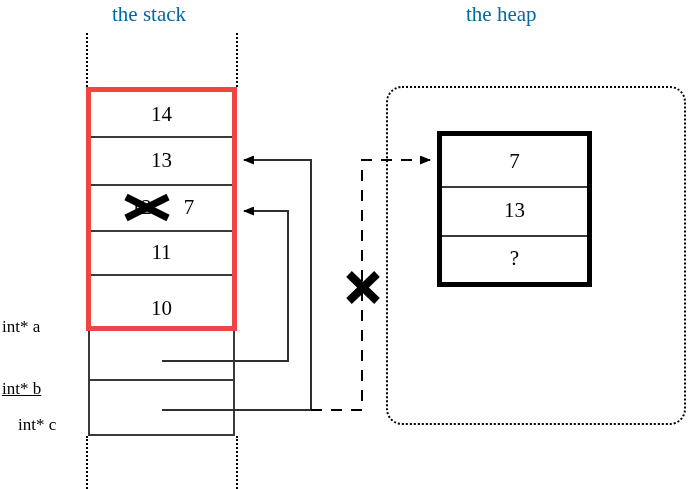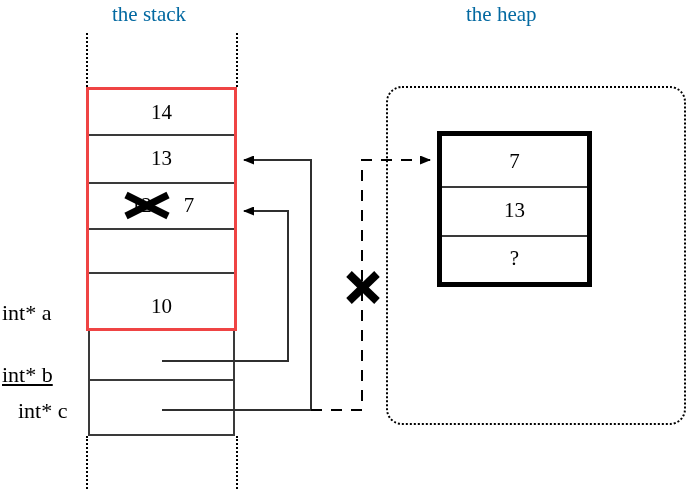--- a/index.html
+++ b/index.html
@@ -45,21 +45,21 @@
   #stack-dotted-right-b { left: 236px; top: 436px; height: 53px; }
 
   
   #stack-frame {
     position: absolute;
     left: 86px;
     top: 87px;
     width: 151px;
     height: 244px;
     box-sizing: border-box;
-    border: 3px solid #ef4444;
+    border: 5px solid #ef4444;
     background: #fff;
   }
   
   #stack-frame-dead {
     position: absolute;
     left: 88px;
     top: 331px;
     width: 147px;
     height: 105px;
     box-sizing: border-box;
@@ -116,23 +116,24 @@
     left: 0;
     top: 0;
     width: 692px;
     height: 489px;
     pointer-events: none;
   }
 
   
   .var-label {
     position: absolute;
-    font-size: 22px;
+    font-size: 17px;
     line-height: 21px;
     white-space: nowrap;
+    margin-top: 14px;
   }
   #label-a { left: 2px; top: 302px; }
   #label-b { left: 2px; top: 364px; text-decoration: underline; }
   #label-c { left: 18px; top: 400px; }
 
   
   .struck-wrap {
     position: relative;
     display: inline-block;
     padding: 0 2px;
@@ -182,20 +183,23 @@
         <span>12</span>
         <svg class="struck-x" viewBox="0 0 52 32">
           <line x1="5" y1="6" x2="47" y2="27" stroke="#000" stroke-width="7"></line>
           <line x1="47" y1="6" x2="5" y2="27" stroke="#000" stroke-width="7"></line>
         </svg>
       </span>
       <span class="new-val">7</span>
     </div>
     <div class="cell-div" style="top:138px;"></div>
 
+    <div class="cell" style="top:138px; height:44px;">
+      <span>11</span>
+    </div>
     <div class="cell-div" style="top:182px;"></div>
 
     <div class="cell" style="top:182px; height:68px;">
       <span>10</span>
     </div>
   </div>
 
   <div id="heap-dotted"></div>
 
   <div id="heap-block">

